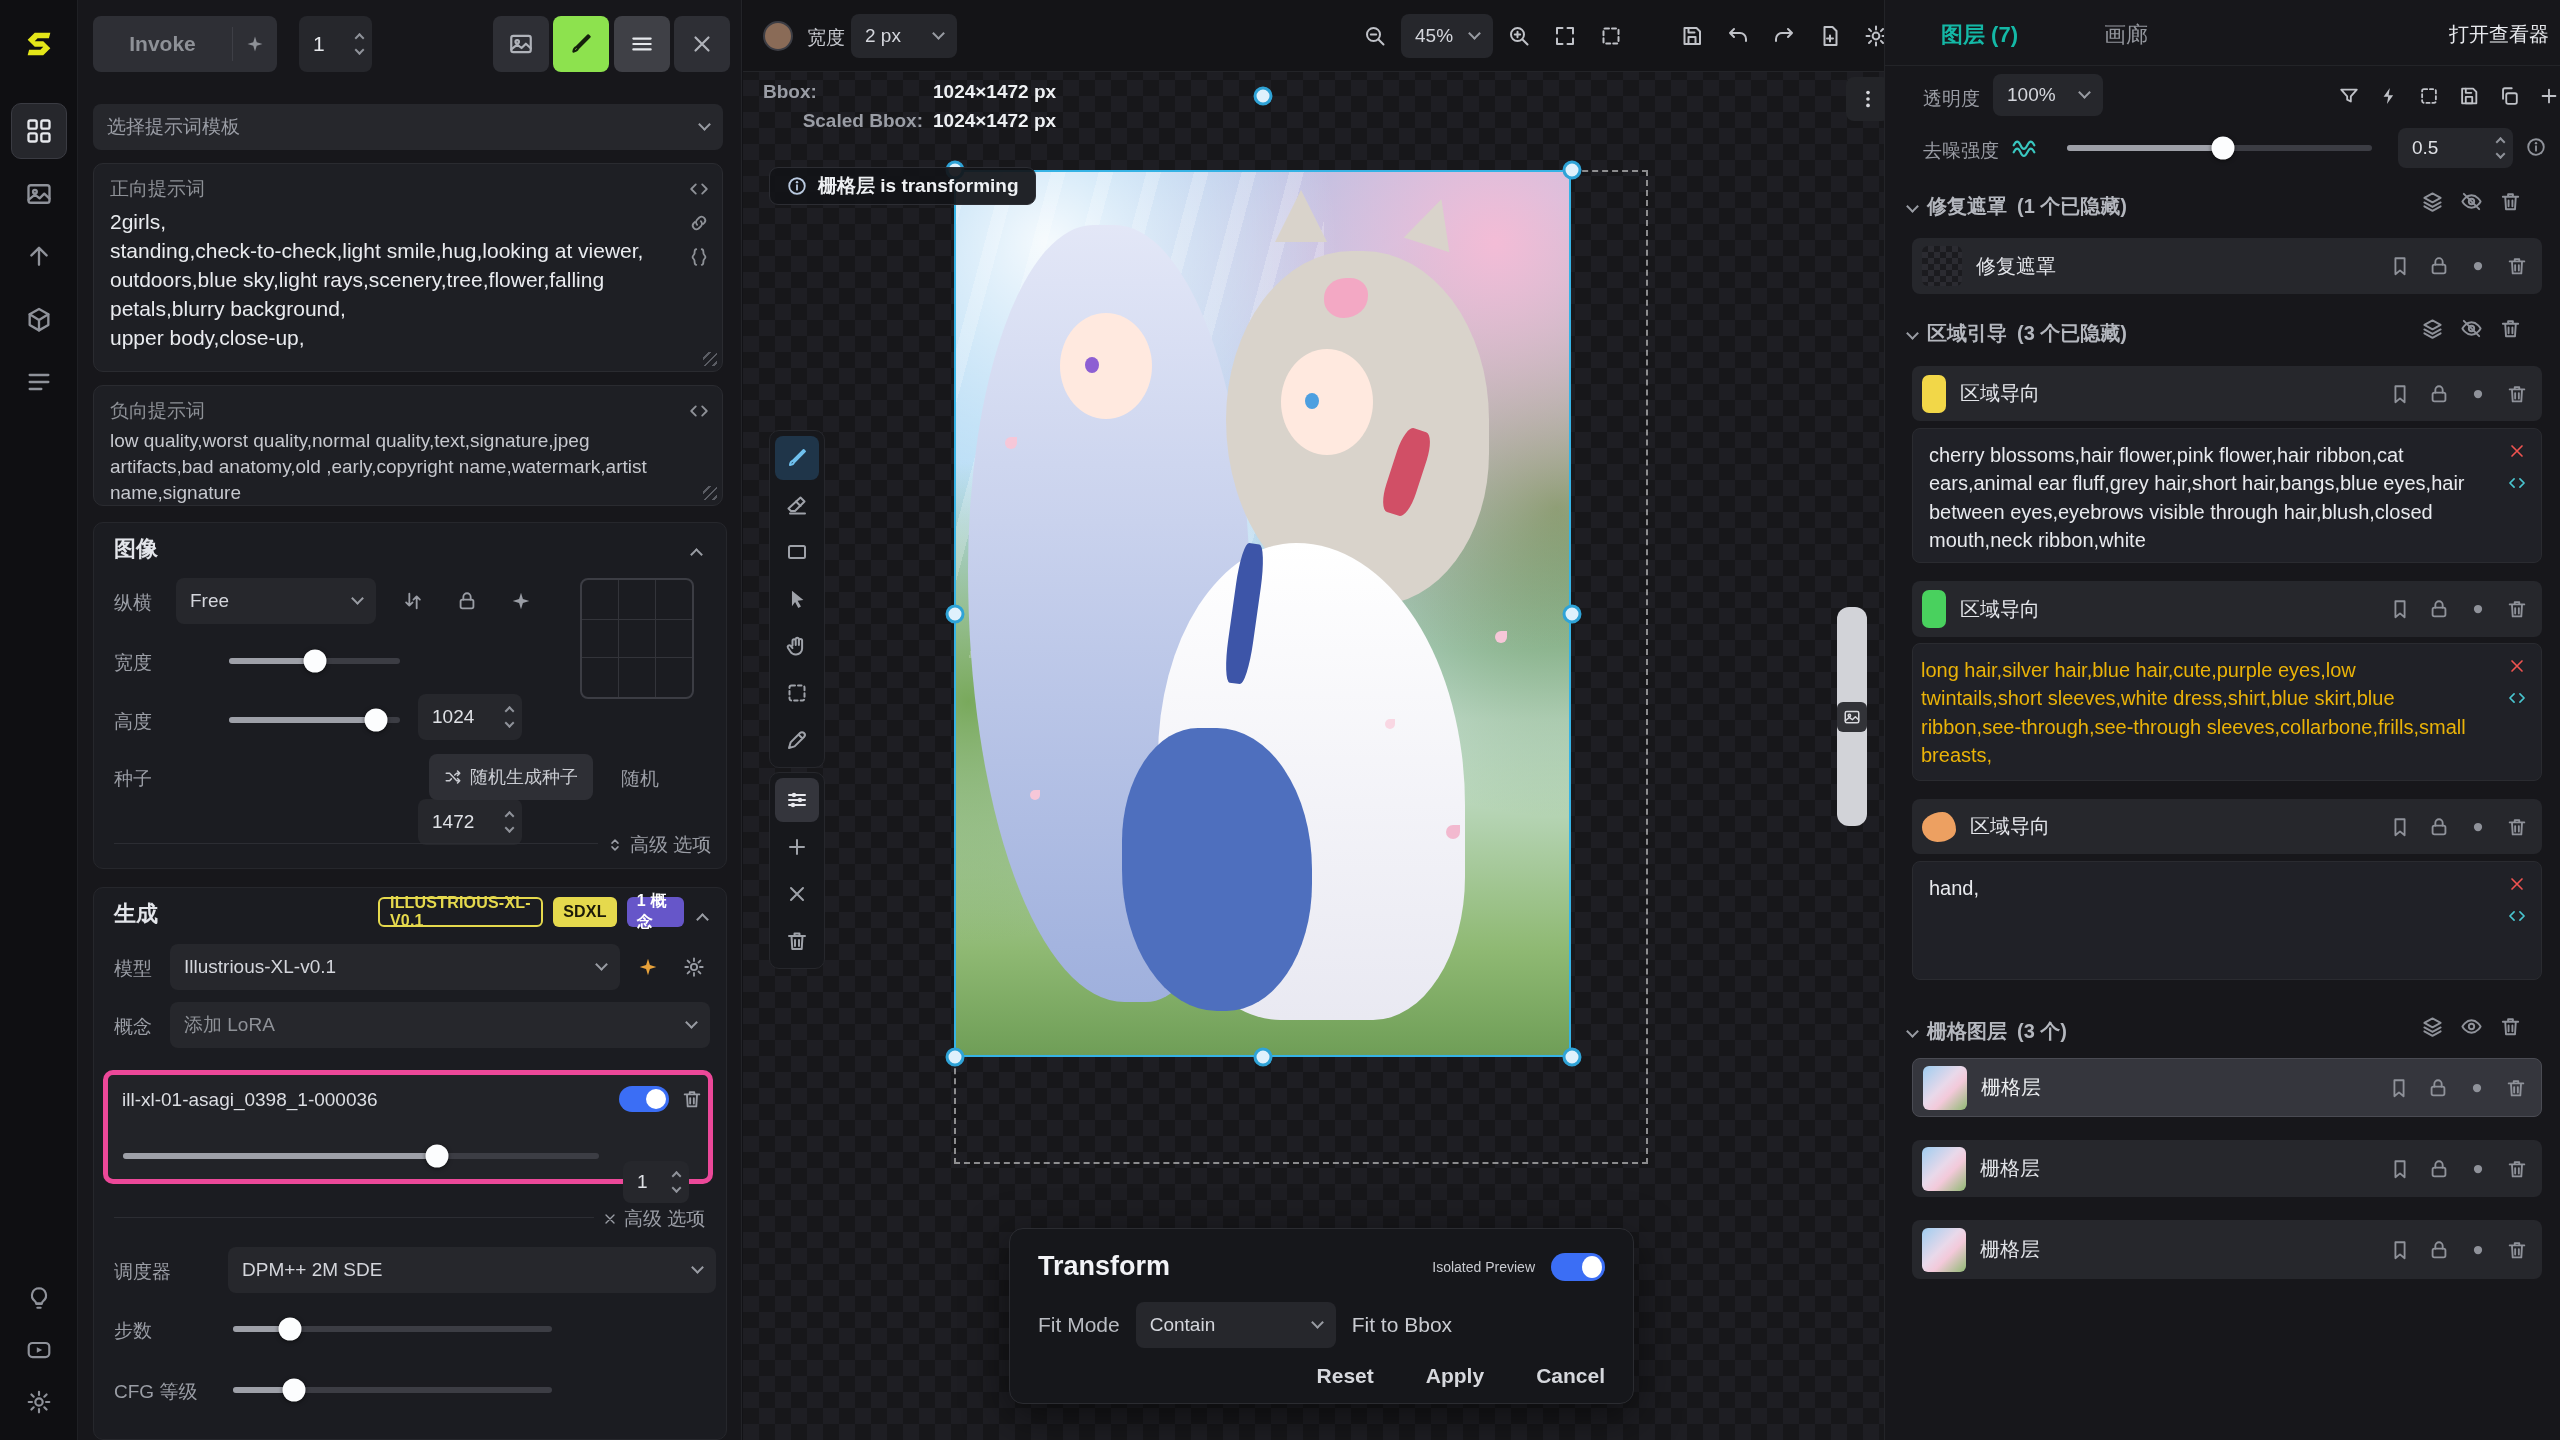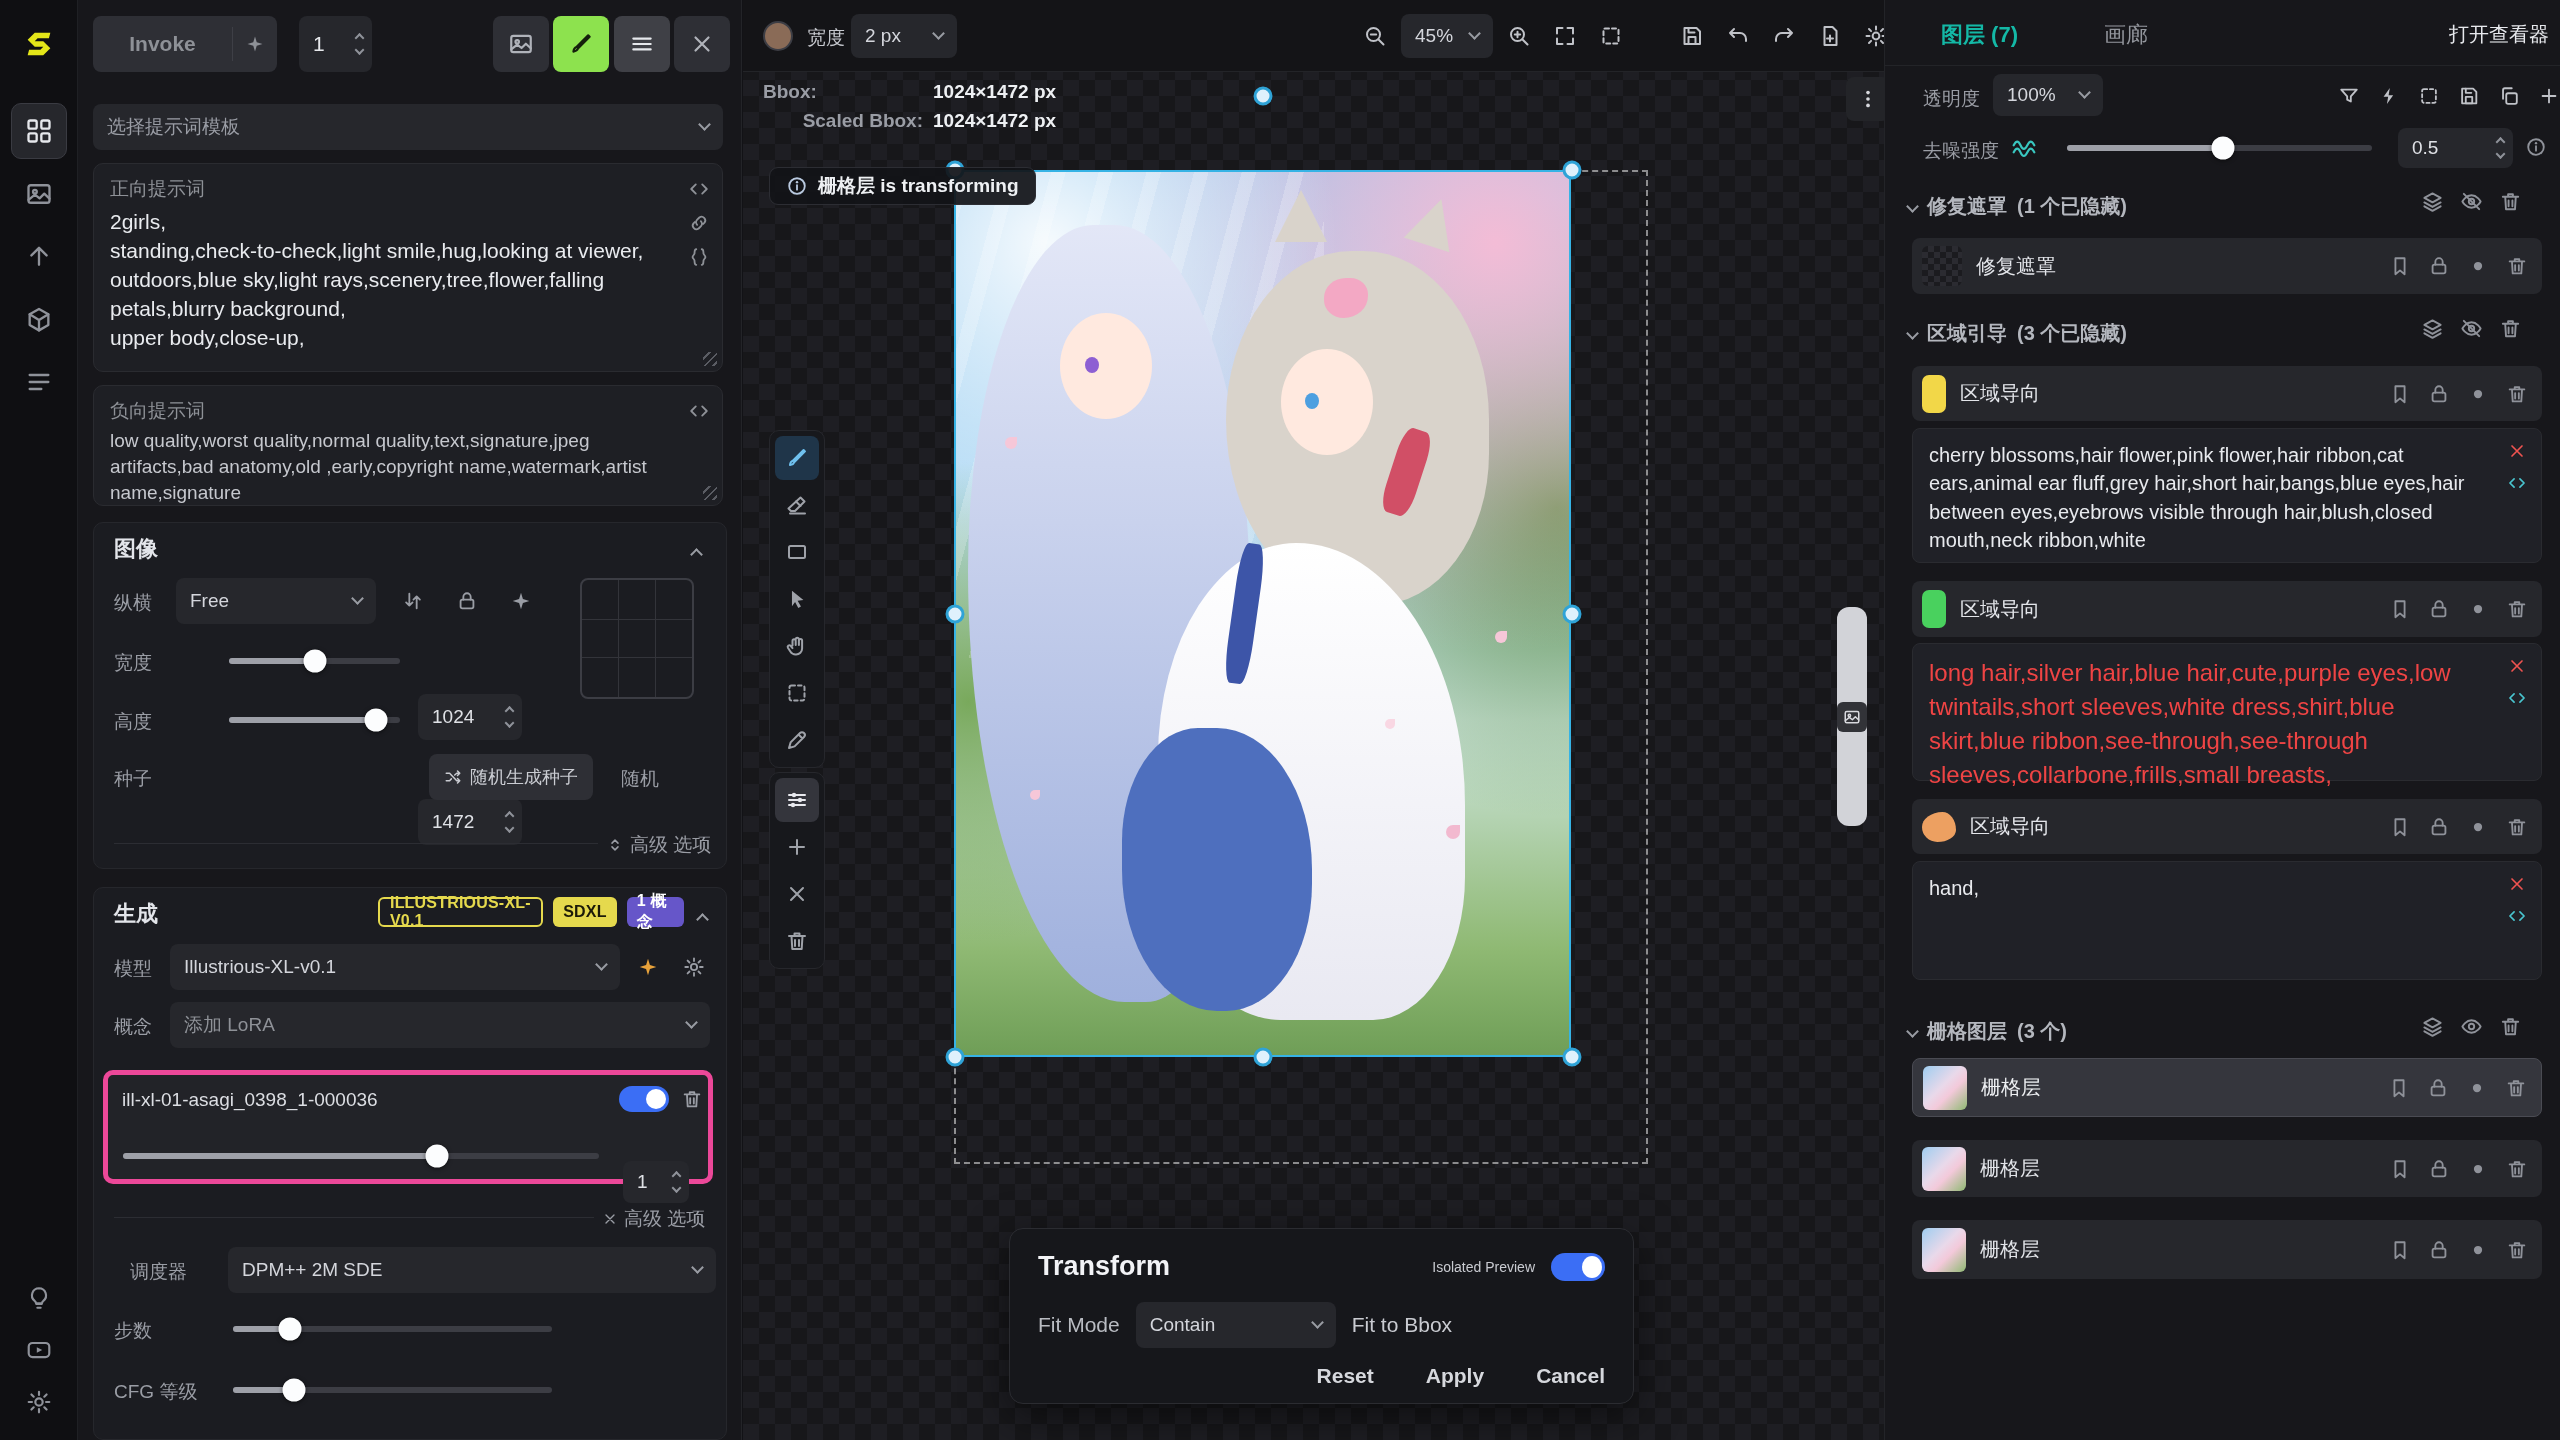--- a/index.html
+++ b/index.html
@@ -500,21 +500,21 @@
     </div>
 
     <div class="abs" style="left:36px;top:1217px;width:480px;height:1px;background:#2c2d33"></div>
     <div class="abs flex" style="left:524px;top:1206px;gap:6px;color:#9a9da5">
       <svg class="ic" style="width:16px;height:16px">
           <use href="#i-x"></use>
         </svg>
       <span>高级 选项</span>
     </div>
 
-    <div class="abs lbl" style="left:52px;top:1259px">调度器</div>
+    <div class="abs lbl" style="left:36px;top:1259px">调度器</div>
     <div class="abs sel" style="left:150px;top:1247px;width:488px;height:46px">
       <span>DPM++ 2M SDE</span>
       <span class="cv"></span>
     </div>
 
     <div class="abs lbl" style="left:36px;top:1318px">步数</div>
     <div class="slider" style="left:155px;top:1326px;width:319px">
       <div class="fill" style="width:18%"></div>
         <div class="th" style="left:18%"></div>
     </div>
@@ -897,21 +897,21 @@
           </svg>
         <svg class="ic fil" style="width:22px;height:22px;stroke:none;fill:currentColor">
             <use href="#i-dot"></use>
           </svg>
         <svg class="ic" style="width:22px;height:22px">
             <use href="#i-trash"></use>
           </svg>
       </span>
     </div>
     <div class="abs" style="left:27px;top:643px;width:630px;height:138px;background:#202127;border:1px solid #2a2b30;border-radius:8px">
-      <div class="abs ptxt" style="left:16px;top:12px;width:556px;font-size:24px;line-height:1.42;color:#ef4444">long hair,silver hair,blue hair,cute,purple eyes,low twintails,short sleeves,white dress,shirt,blue skirt,blue ribbon,see-through,see-through sleeves,collarbone,frills,small breasts,</div>
+      <div class="abs ptxt" style="left:8px;top:12px;width:556px;font-size:20px;line-height:1.42;color:#eab308">long hair,silver hair,blue hair,cute,purple eyes,low twintails,short sleeves,white dress,shirt,blue skirt,blue ribbon,see-through,see-through sleeves,collarbone,frills,small breasts,</div>
       <svg class="ic abs" style="right:14px;top:12px;width:20px;height:20px;color:#ef5350">
           <use href="#i-x"></use>
         </svg>
       <svg class="ic abs codechip" style="right:14px;top:44px;width:20px;height:20px">
           <use href="#i-code"></use>
         </svg>
     </div>
 
     <div class="abs rowbox" style="left:27px;top:799px;width:630px;height:55px">
       <div class="swatch" style="width: 34px; height: 30px; border-radius: 60% 40% 55% 45% / 50% 60% 40% 50%; background-color: rgb(237, 160, 97);"></div>

